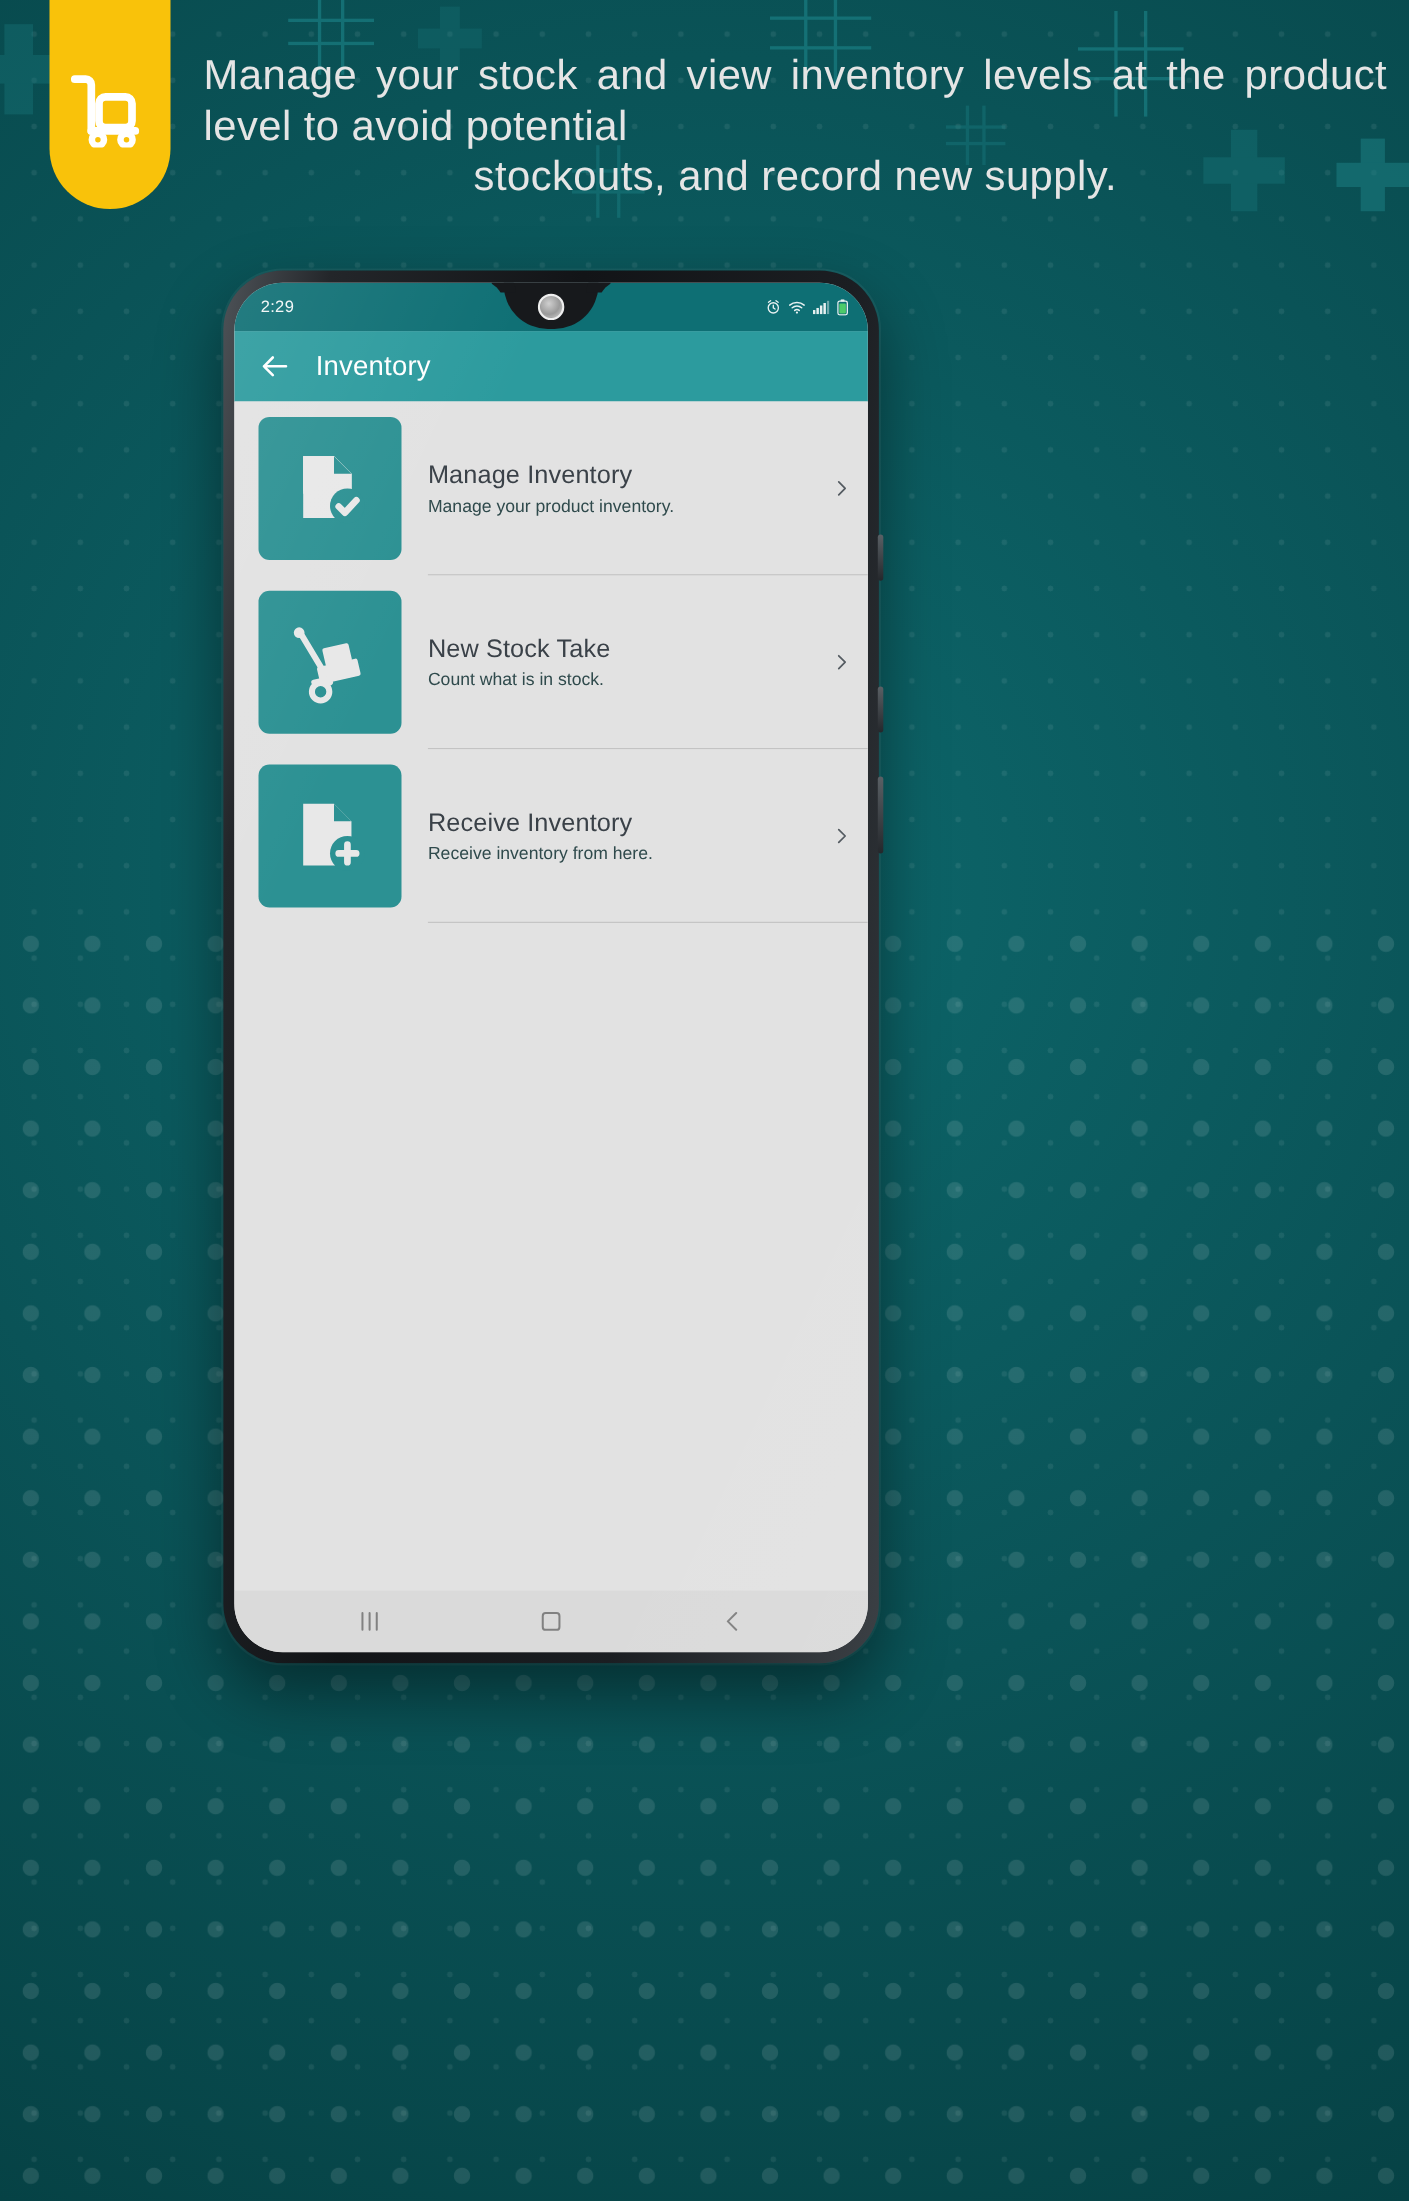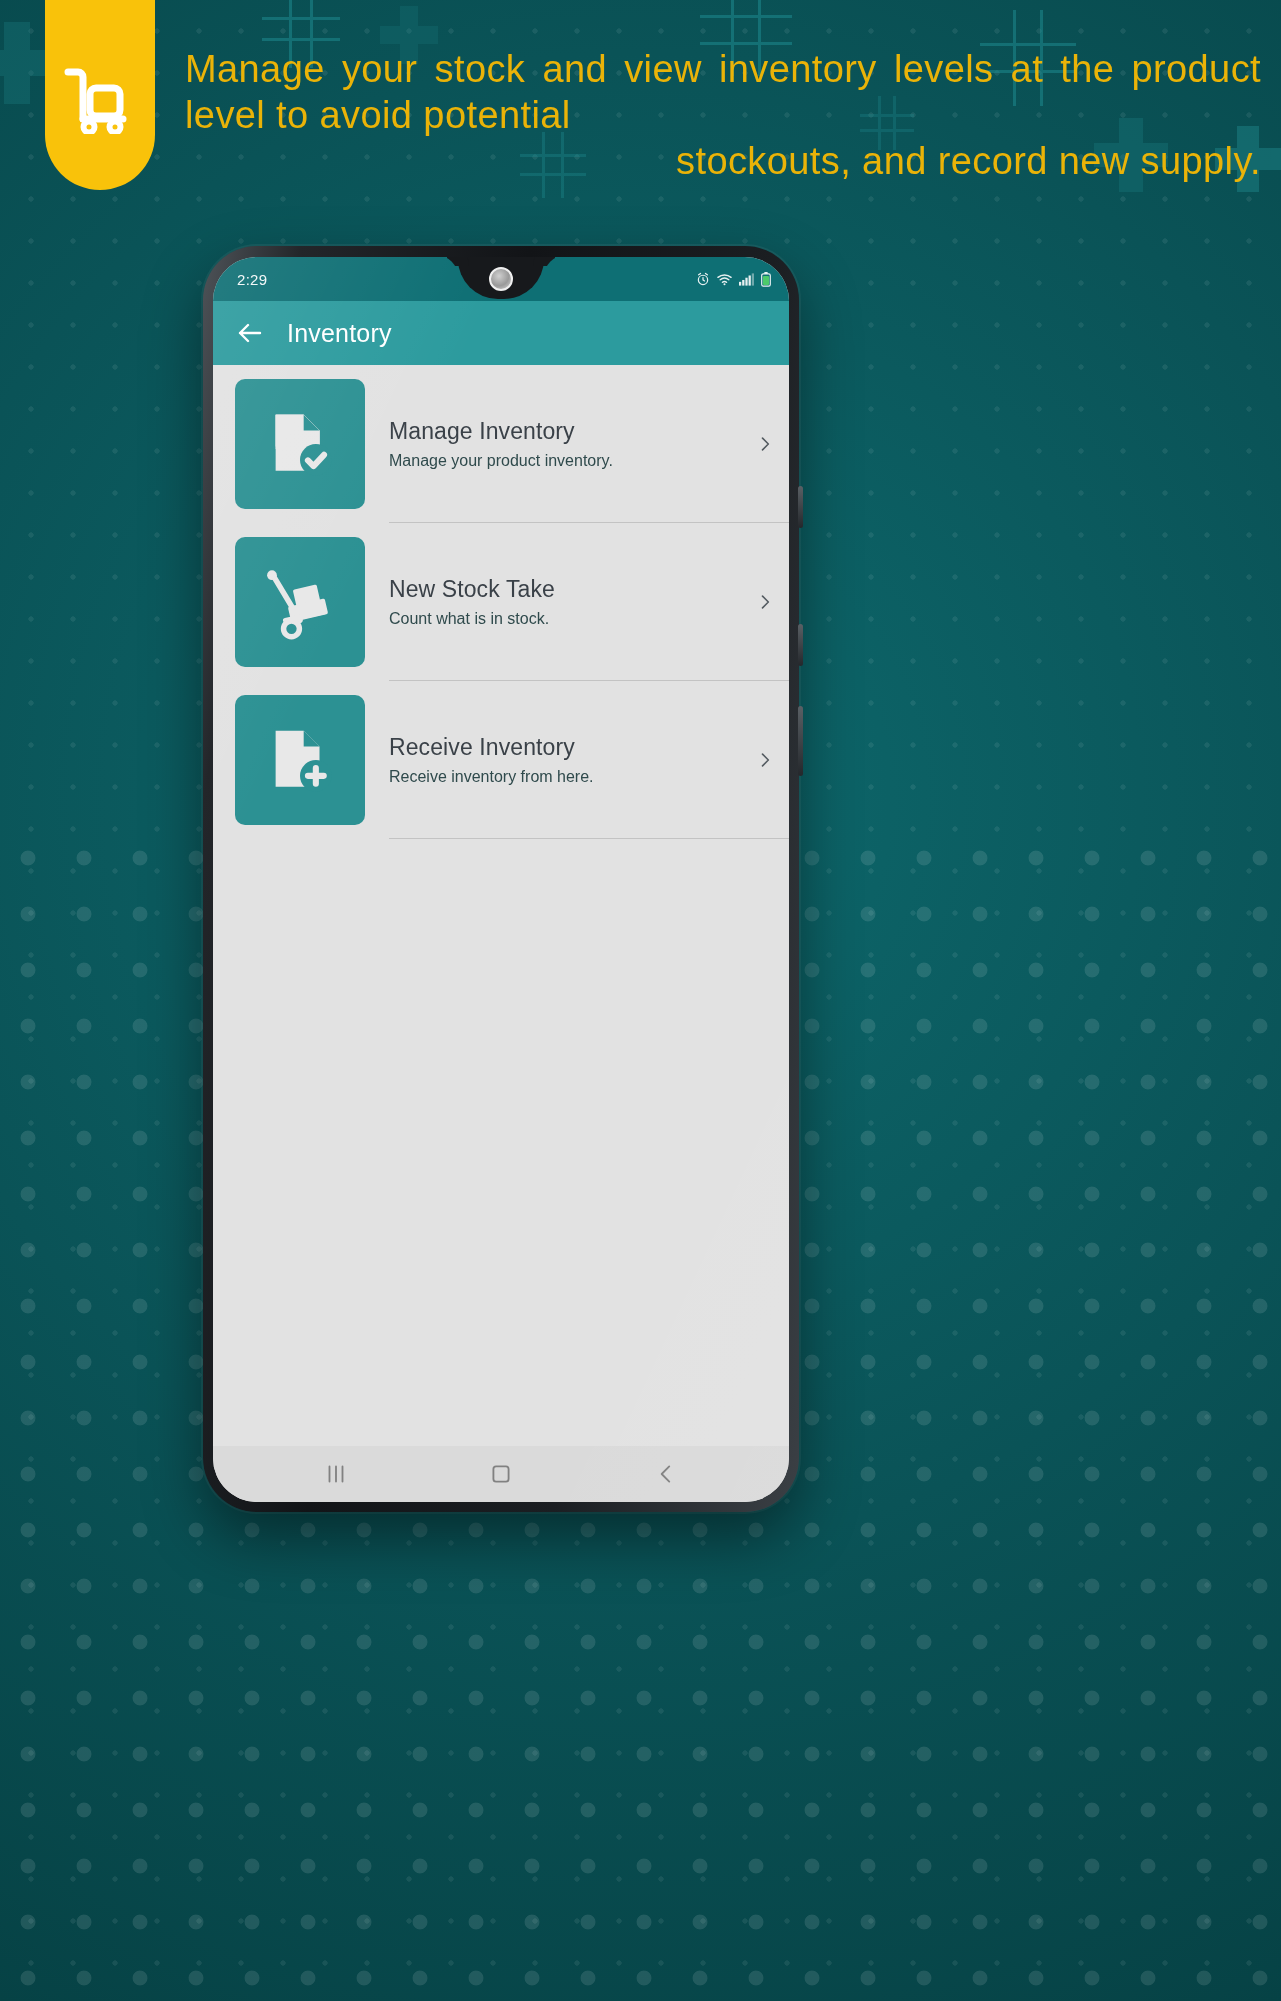--- a/index.html
+++ b/index.html
@@ -72,28 +72,28 @@
     top: 108px;
     transform: translateX(-50%);
     width: 72px;
     height: 66px;
   }
   #headline {
     position: absolute;
     left: 185px;
     right: 20px;
     top: 46px;
-    color: #eab308;
+    color: #e5e5e5;
     font-size: 38px;
     line-height: 46px;
     letter-spacing: 0.4px;
     text-align: justify;
     font-weight: 400;
   }
-  #headline .lastline { display:block; text-align:right; }
+  #headline .lastline { display:block; text-align:center; }
 
   
   #phone {
     position: absolute;
     left: 203px;
     top: 246px;
     width: 596px;
     height: 1266px;
     border-radius: 54px;
     background: linear-gradient(100deg,#4e5358 0%, #23262a 12%, #121417 40%, #1b1e22 70%, #3b4045 100%);

